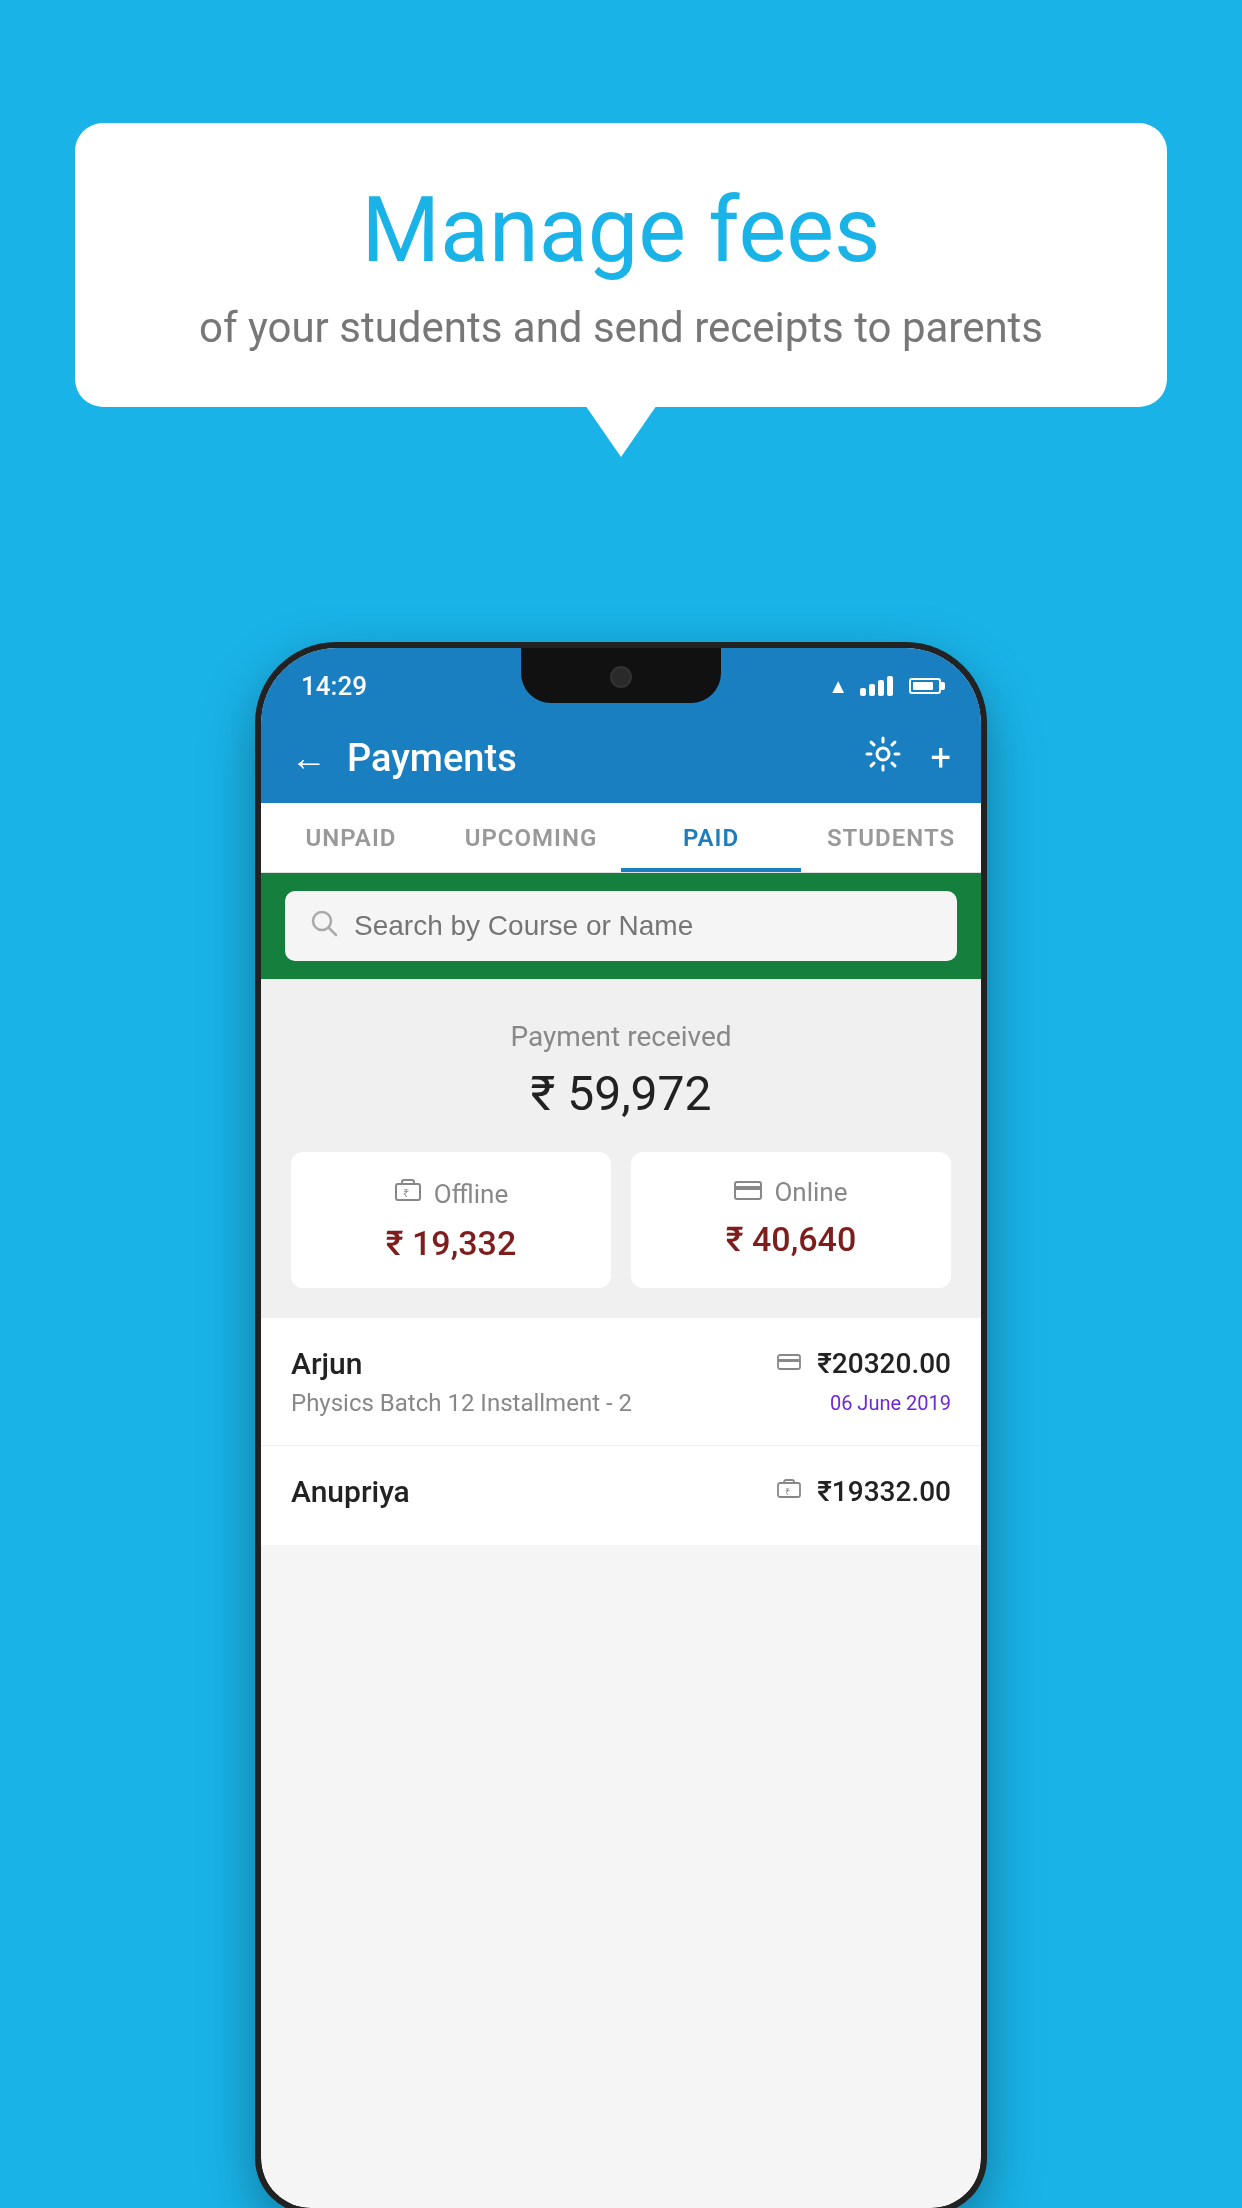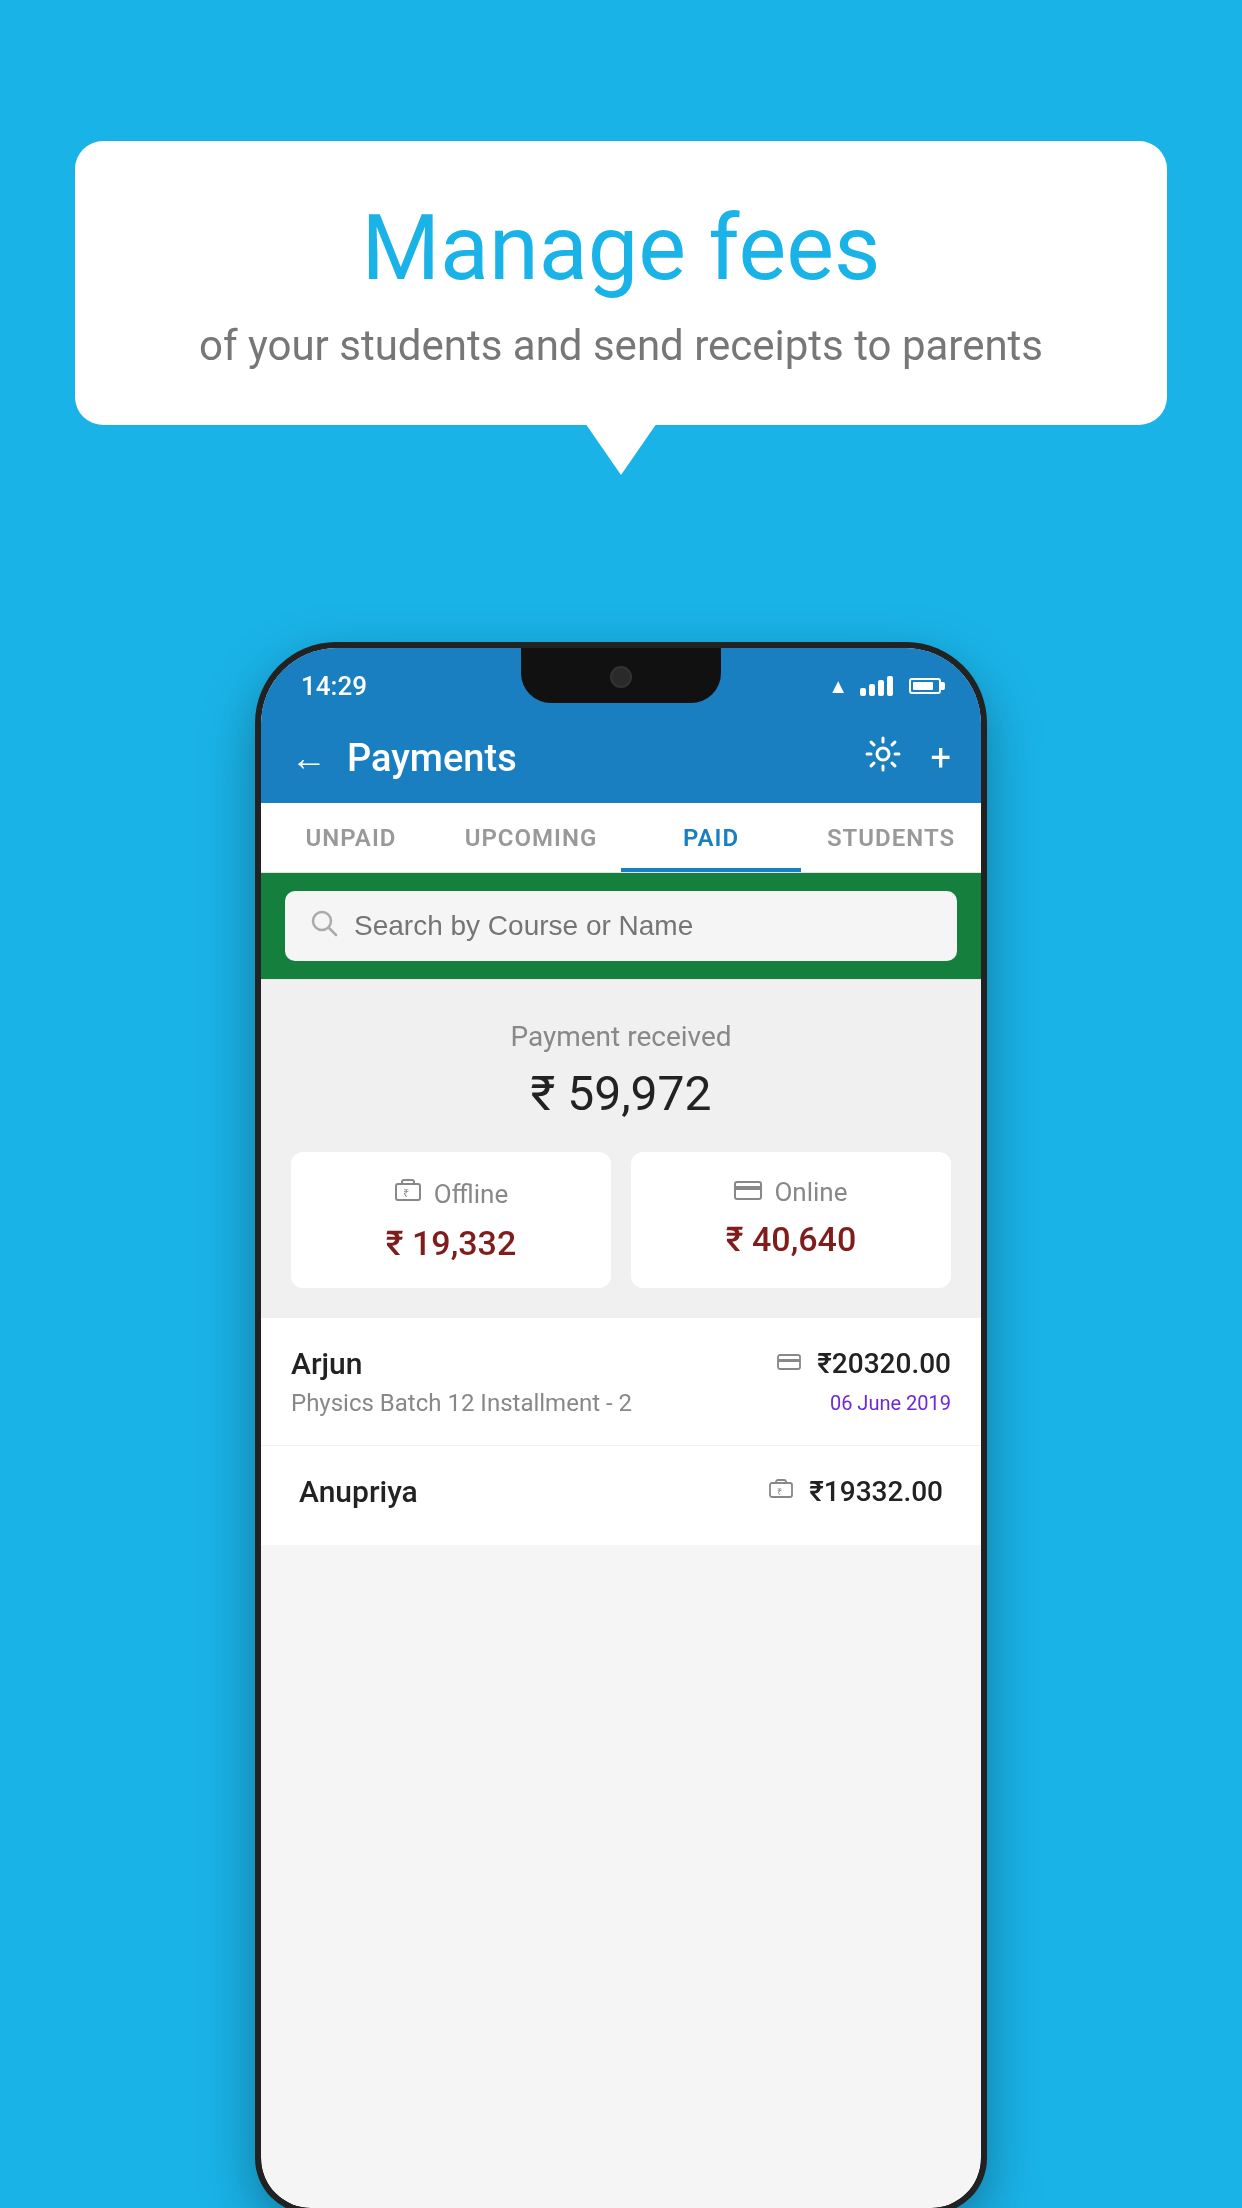--- a/index.html
+++ b/index.html
@@ -9,21 +9,21 @@
       height: 2208px;
       background-color: #1ab3e8;
       font-family: 'Roboto', Arial, sans-serif;
       overflow: hidden;
       position: relative;
     }
 
     
     .speech-bubble-container {
       position: absolute;
-      top: 141px;
+      top: 123px;
       left: 75px;
       right: 75px;
     }
 
     .speech-bubble {
       background: white;
       border-radius: 28px;
       padding: 55px 70px 55px 70px;
       text-align: center;
       position: relative;
@@ -428,21 +428,21 @@
       font-size: 24px;
     }
 
     .transaction-date {
       color: #6d28d9;
       font-size: 20px;
     }
 
     
     .transaction-row-partial {
-      padding: 28px 38px;
+      padding: 28px 30px;
       text-align: center;
     }
   </style>
 </head>
 <body>
 
 <div style="position:absolute;top:0;left:0;width:100%;height:100%;background:#1ab3e8;"></div>
 
 <div class="speech-bubble-container">
   <div class="speech-bubble">

